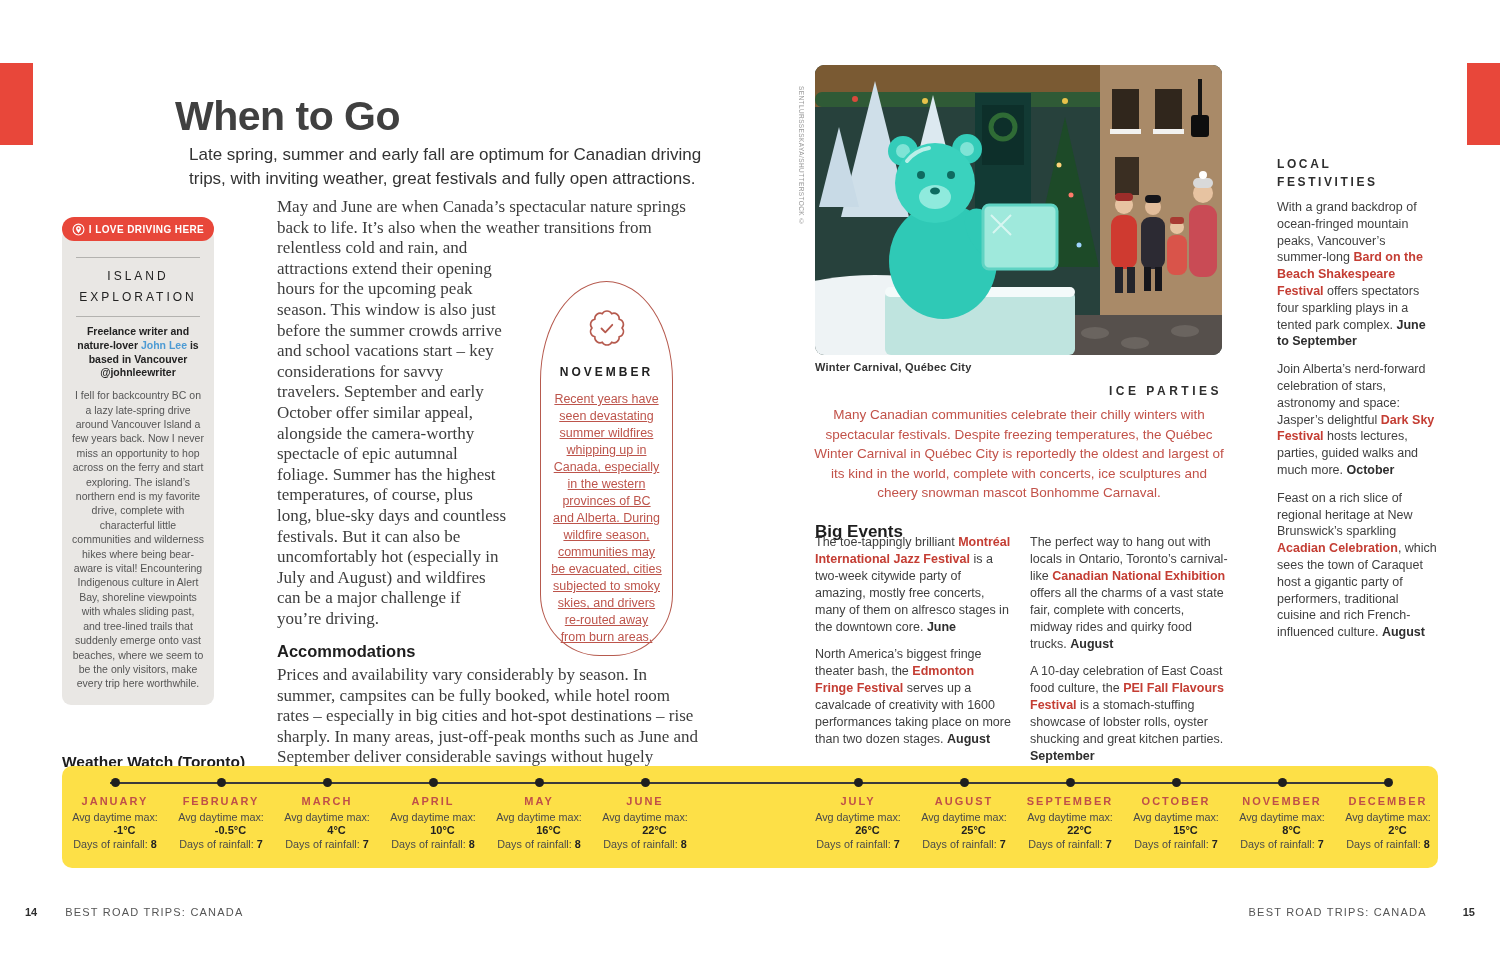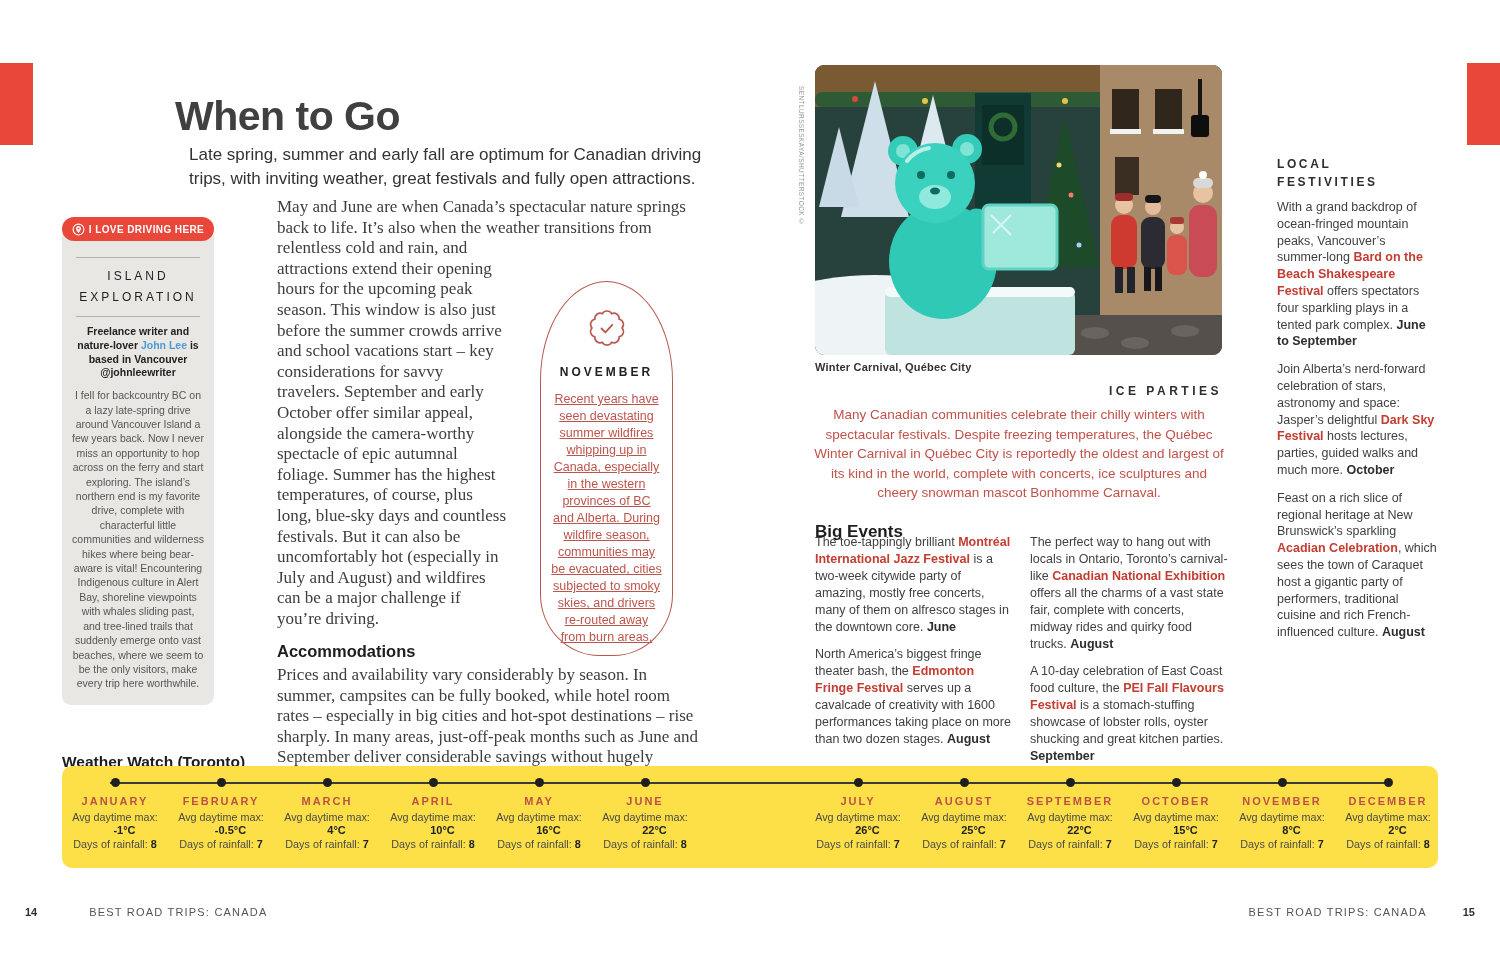--- a/index.html
+++ b/index.html
@@ -48,21 +48,21 @@
   .dot{display:block;width:9px;height:9px;border-radius:50%;background:#1f1f1f;margin:4px auto 0;}
   .month-name{margin-top:8px;font-size:11px;font-weight:700;letter-spacing:2px;color:#bf4f48;}
   .month-row{font-size:10.8px;line-height:13.4px;color:#4a4a4a;}
   .month-row.first{margin-top:4px;}
   .month-temp{font-size:11px;font-weight:700;color:#222;line-height:13.4px;padding-left:19px;}
   .month-row b{color:#222;}
 
   
   .footer{position:absolute;top:906px;font-size:11px;color:#555;letter-spacing:1.2px;}
   .footer .folio{font-weight:700;color:#2e2e2e;letter-spacing:0;}
-  .footer.left{left:25px;display:flex;gap:52px;}
+  .footer.left{left:25px;display:flex;gap:28px;}
   .footer.right{right:25px;display:flex;gap:36px;}
 
   
   .photo-credit{position:absolute;left:798px;top:86px;writing-mode:vertical-rl;
                 font-size:6.5px;letter-spacing:0.4px;color:#999;}
   .photo{position:absolute;left:815px;top:65px;width:407px;height:290px;border-radius:9px;overflow:hidden;}
   .photo-caption{position:absolute;left:815px;top:361px;font-size:11px;font-weight:700;color:#333;letter-spacing:0.2px;}
 
   .ice-title{position:absolute;left:815px;top:384px;width:407px;text-align:right;
              font-size:12px;font-weight:700;letter-spacing:3.5px;color:#2e2e2e;}

